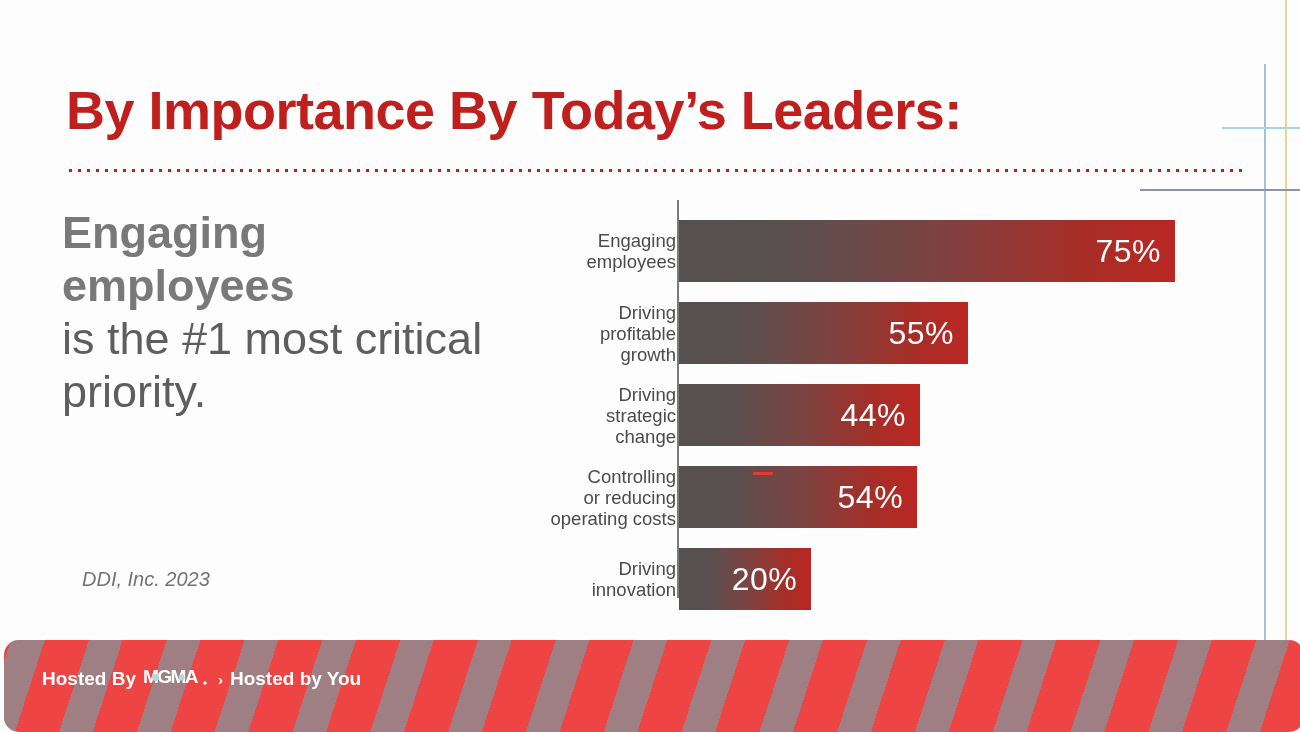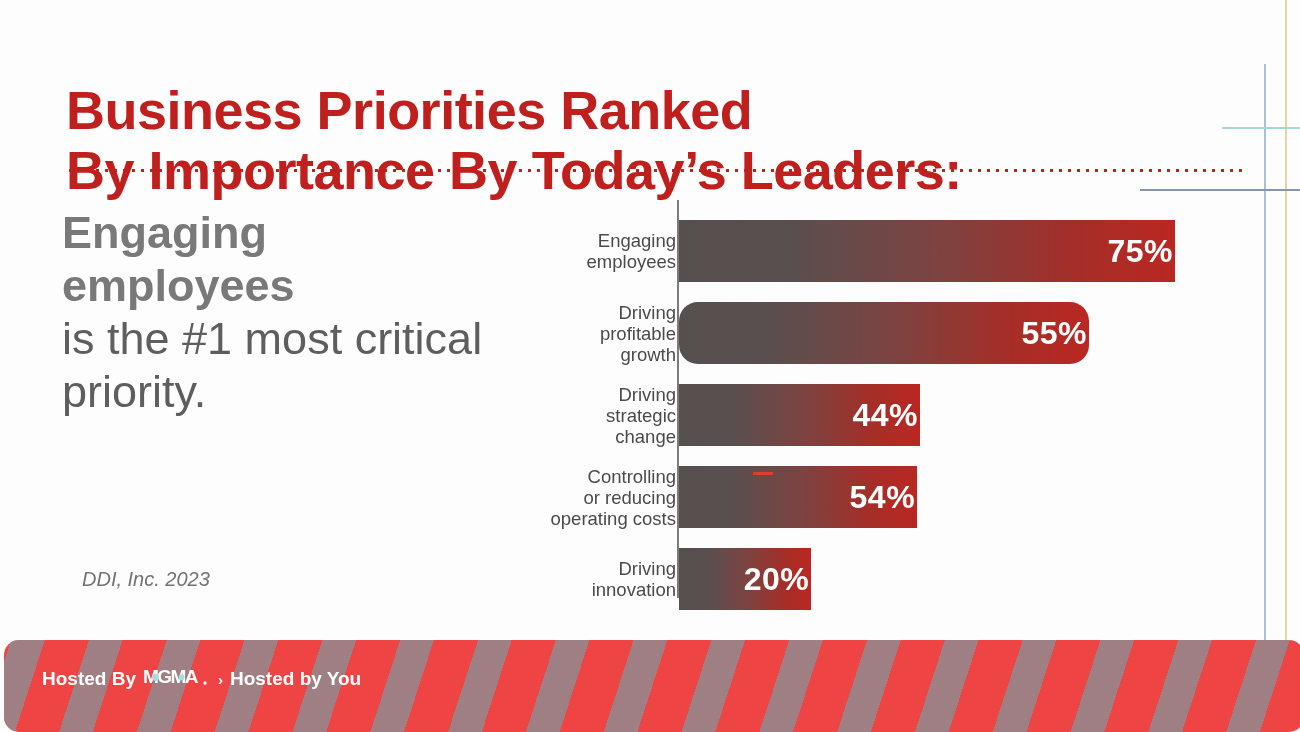--- a/index.html
+++ b/index.html
@@ -74,22 +74,22 @@
     white-space:pre-line;
     width:230px;
   }
   .bar{
     position:absolute;left:159px;
     height:100%;
     background:linear-gradient(to right,#55504f 0%,#5a4f4f 22%,#7c4341 52%,#a52e28 80%,#bb2722 100%);
     display:flex;align-items:center;justify-content:flex-end;
   }
   .bar .val{
-    color:#ffffff;font-weight:bold;font-size:32px;
-    padding-right:2px;letter-spacing:0.5px;
+    color:#ffffff;font-weight:normal;font-size:32px;
+    padding-right:14px;letter-spacing:0.5px;
   }
   .stray-dash{position:absolute;left:74px;top:6px;width:20px;height:3px;background:#e23b2f;}
 
   
   .footer{
     position:absolute;left:4px;top:640px;width:1300px;height:92px;
     background:#ef4444;
     overflow:hidden;
     border-radius:15px;
   }
@@ -116,21 +116,20 @@
 
 <div id="slide">
 
   <div class="deco-v1"></div>
   <div class="deco-v2"></div>
   <div class="deco-h1"></div>
   <div class="deco-h2"></div>
   <div class="deco-h2b"></div>
 
   <h1 class="title">
-    <span class="title-line">Business Priorities Ranked</span>
     <span class="title-line">By Importance By Today’s Leaders:</span>
   </h1>
   <div class="title-rule"></div>
 
 
   <div class="statement">
     <span class="strong">Engaging
 employees</span>
     <span class="light">is the #1 most
 critical priority.</span>
@@ -145,21 +144,21 @@
           <div class="cat" style="top: 10px;">Engaging
 employees</div>
           <div class="bar" style="width: 496px;">
             <span class="val">75%</span>
           </div>
         </div>
         <div class="row" style="top: 94px; height: 62px;">
           <div class="cat" style="top: -0.5px;">Driving
 profitable
 growth</div>
-          <div class="bar" style="width: 410px; border-radius: 19px;">
+          <div class="bar" style="width: 289px;">
             <span class="val">55%</span>
           </div>
         </div>
         <div class="row" style="top: 176px; height: 62px;">
           <div class="cat" style="top: -0.5px;">Driving
 strategic
 change</div>
           <div class="bar" style="width: 241px;">
             <span class="val">44%</span>
           </div>

